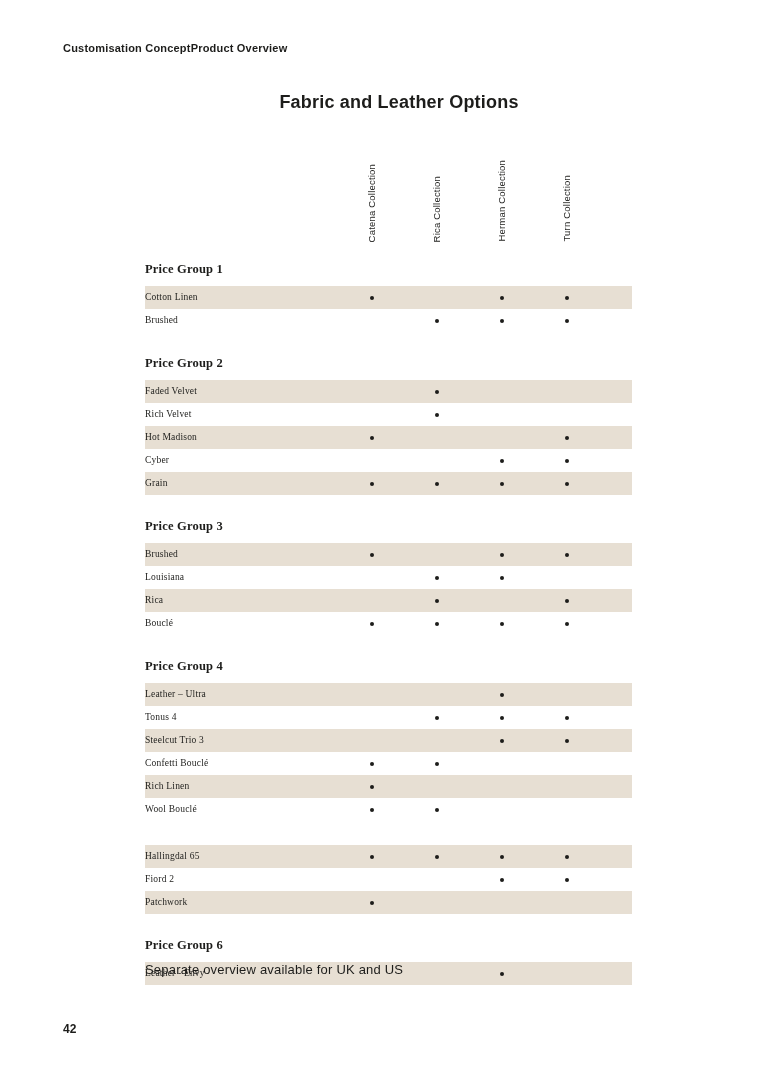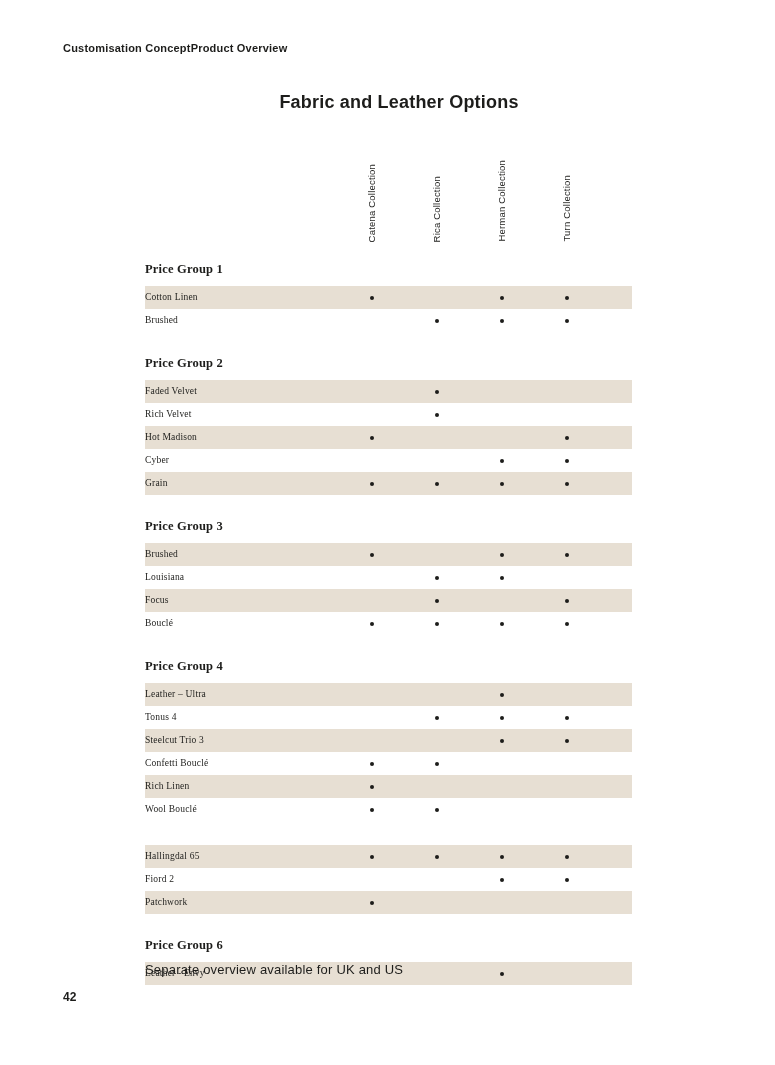--- a/index.html
+++ b/index.html
@@ -49,21 +49,21 @@
   .dot {
     position: absolute; top: 9.5px; width: 4px; height: 4px;
     border-radius: 50%; background: #1d1d1b;
   }
 
   .footnote {
     position: absolute; top: 962px; left: 145px;
     font-size: 13px; letter-spacing: 0.2px;
   }
   .page-number {
-    position: absolute; top: 990px; left: 63px;
+    position: absolute; top: 1022px; left: 63px;
     font-size: 12px; font-weight: bold;
   }
 </style>
 </head>
 <body>
 
 <div class="page">
 
   <div class="running-header">
     <span>Customisation Concept</span>
@@ -90,21 +90,21 @@
         <div class="row shaded"><span class="row-label">Faded Velvet</span><span class="dot" style="left: 290px;"></span></div>
         <div class="row"><span class="row-label">Rich Velvet</span><span class="dot" style="left: 290px;"></span></div>
         <div class="row shaded"><span class="row-label">Hot Madison</span><span class="dot" style="left: 225px;"></span><span class="dot" style="left: 420px;"></span></div>
         <div class="row"><span class="row-label">Cyber</span><span class="dot" style="left: 355px;"></span><span class="dot" style="left: 420px;"></span></div>
         <div class="row shaded"><span class="row-label">Grain</span><span class="dot" style="left: 225px;"></span><span class="dot" style="left: 290px;"></span><span class="dot" style="left: 355px;"></span><span class="dot" style="left: 420px;"></span></div>
       </div>
       <div class="group">
         <div class="group-heading">Price Group 3</div>
         <div class="row shaded"><span class="row-label">Brushed</span><span class="dot" style="left: 225px;"></span><span class="dot" style="left: 355px;"></span><span class="dot" style="left: 420px;"></span></div>
         <div class="row"><span class="row-label">Louisiana</span><span class="dot" style="left: 290px;"></span><span class="dot" style="left: 355px;"></span></div>
-        <div class="row shaded"><span class="row-label">Focus</span><span class="dot" style="left: 290px;"></span><span class="dot" style="left: 420px;"></span></div>
+        <div class="row shaded"><span class="row-label">Rica</span><span class="dot" style="left: 290px;"></span><span class="dot" style="left: 420px;"></span></div>
         <div class="row"><span class="row-label">Bouclé</span><span class="dot" style="left: 225px;"></span><span class="dot" style="left: 290px;"></span><span class="dot" style="left: 355px;"></span><span class="dot" style="left: 420px;"></span></div>
       </div>
       <div class="group">
         <div class="group-heading">Price Group 4</div>
         <div class="row shaded"><span class="row-label">Leather – Ultra</span><span class="dot" style="left: 355px;"></span></div>
         <div class="row"><span class="row-label">Tonus 4</span><span class="dot" style="left: 290px;"></span><span class="dot" style="left: 355px;"></span><span class="dot" style="left: 420px;"></span></div>
         <div class="row shaded"><span class="row-label">Steelcut Trio 3</span><span class="dot" style="left: 355px;"></span><span class="dot" style="left: 420px;"></span></div>
         <div class="row"><span class="row-label">Confetti Bouclé</span><span class="dot" style="left: 225px;"></span><span class="dot" style="left: 290px;"></span></div>
         <div class="row shaded"><span class="row-label">Rich Linen</span><span class="dot" style="left: 225px;"></span></div>
         <div class="row"><span class="row-label">Wool Bouclé</span><span class="dot" style="left: 225px;"></span><span class="dot" style="left: 290px;"></span></div>

